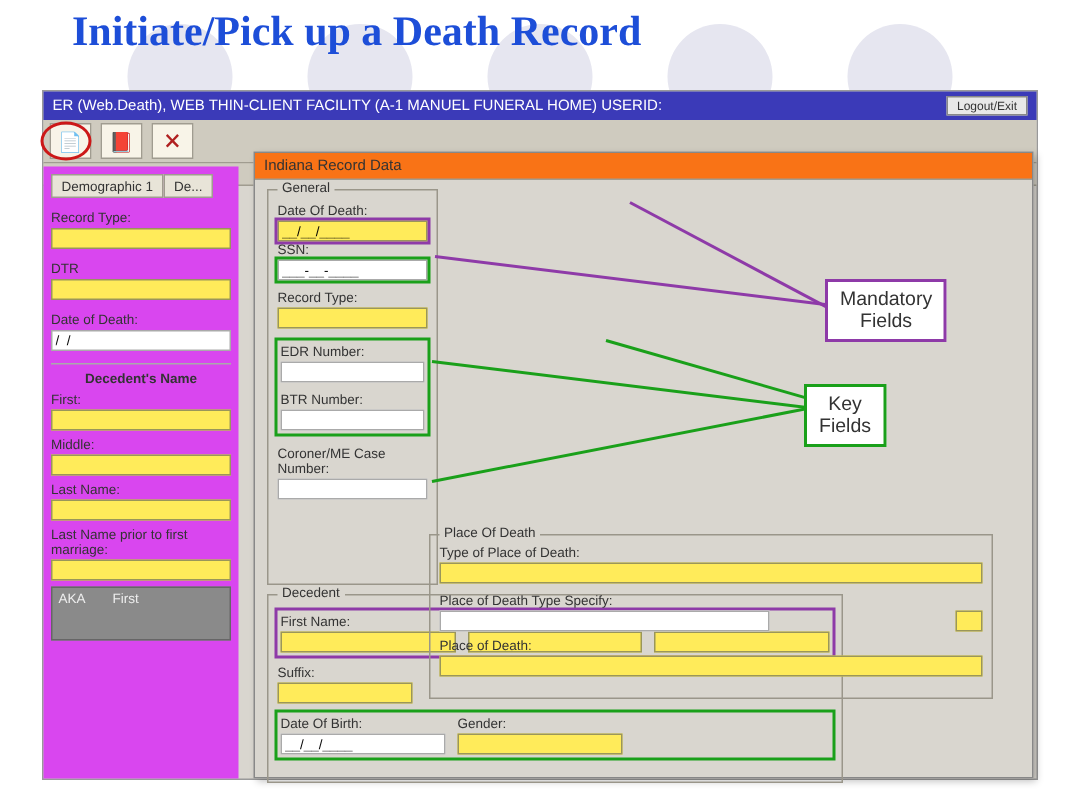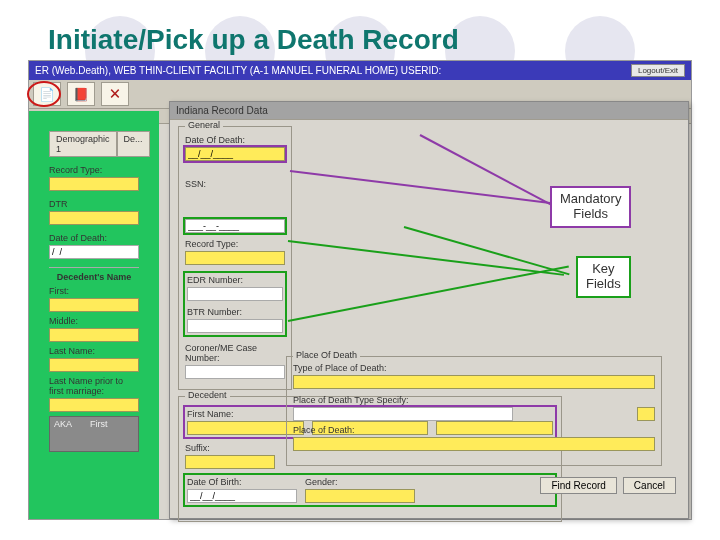--- a/index.html
+++ b/index.html
@@ -7,25 +7,25 @@
     width: 720px;
     height: 540px;
     background: #fff;
     font-family: Verdana, Arial, sans-serif;
     font-size: 10px;
     color: #333;
     position: relative;
     overflow: hidden;
   }
   .slide-title {
-    font-family: Liberation Sans, sans-serif;
+    font-family: Liberation Serif, serif;
     font-size: 28px;
     font-weight: 700;
-    color: #0f766e;
-    padding: 24px 28px 6px 48px;
+    color: #1d4ed8;
+    padding: 6px 28px 6px 48px;
     position: relative;
     z-index: 10;
   }
   .circles {
     position: absolute;
     top: 16px; left: 0; right: 0;
     display: flex;
     justify-content: space-around;
     padding: 0 60px;
     z-index: 0;
@@ -86,22 +86,22 @@
     border: 2px solid #cc1818;
     border-radius: 50%;
     z-index: 30;
     pointer-events: none;
   }
   .left-panel {
     position: absolute;
     left: 0; top: 50px;
     width: 130px;
     bottom: 0;
-    background: #22c55e;
-    padding: 20px;
+    background: #d946ef;
+    padding: 5px;
   }
   .tab-strip {
     display: flex;
     gap: 0;
     margin-bottom: 6px;
   }
   .tab {
     background: #e8e4d8;
     border: 1px solid #a09c90;
     padding: 2px 6px;
@@ -159,21 +159,21 @@
     left: 140px;
     top: 40px;
     width: 520px;
     height: 418px;
     background: #d9d6cf;
     border: 1px solid #888;
     box-shadow: 2px 2px 5px rgba(0,0,0,0.25);
     z-index: 20;
   }
   .dlg-title {
-    background: #a3a3a3;
+    background: #f97316;
     border-bottom: 1px solid #a09c90;
     font-size: 10px;
     padding: 3px 6px;
   }
   .dlg-body {
     padding: 6px 8px;
     position: relative;
     height: 378px;
   }
   .fieldset {
@@ -318,21 +318,21 @@
     <div class="dlg-body">
 
       <div class="fieldset general-box" style="height:264px;">
         <span class="fs-legend">General</span>
 
         <div class="col" style="margin-top:4px;">
           <span class="lbl">Date Of Death:</span>
           <input class="y-input purple-outline" value="__/__/____" style="">
         </div>
 
-        <div class="col" style="margin-top:18px;gap:28px;">
+        <div class="col" style="">
           <span class="lbl">SSN:</span>
           <input class="w-input green-outline" value="___-__-____" style="">
         </div>
 
         <div class="col" style="margin-top:6px;">
           <span class="lbl">Record Type:</span>
           <input class="y-input" style="">
         </div>
 
         <div class="col green-outline" style="margin-top:8px; padding:2px;">
@@ -399,30 +399,26 @@
             <input class="w-input" style="width: 220px;">
           </div>
           <input class="y-input mini" style="">
         </div>
         <div class="col" style="margin-top:4px;">
           <span class="lbl">Place of Death:</span>
           <input class="y-input" style="">
         </div>
       </div>
 
-      <div class="dlg-buttons">
-        <button class="btn">Find Record</button>
-        <button class="btn">Cancel</button>
-      </div>
 
     </div>
   </div>
 </div>
 
 <div class="callout" style="left:550px; top:186px;">Mandatory<br>Fields</div>
-<div class="callout green" style="left:576px; top:256px;">Key<br>Fields</div>
+<div class="callout green" style="left:536px; top:256px;">Key<br>Fields</div>
 
 <div class="callout-line" style="left:290px; top:170px; width:262px; transform: rotate(7deg);"></div>
 <div class="callout-line" style="left:420px; top:134px; width:150px; transform: rotate(28deg);"></div>
 
 <div class="callout-line green" style="left:288px; top:240px; width:278px; transform: rotate(7deg);"></div>
 <div class="callout-line green" style="left:404px; top:226px; width:172px; transform: rotate(16deg);"></div>
 <div class="callout-line green" style="left:288px; top:320px; width:286px; transform: rotate(-11deg);"></div>
 
 </body></html>

